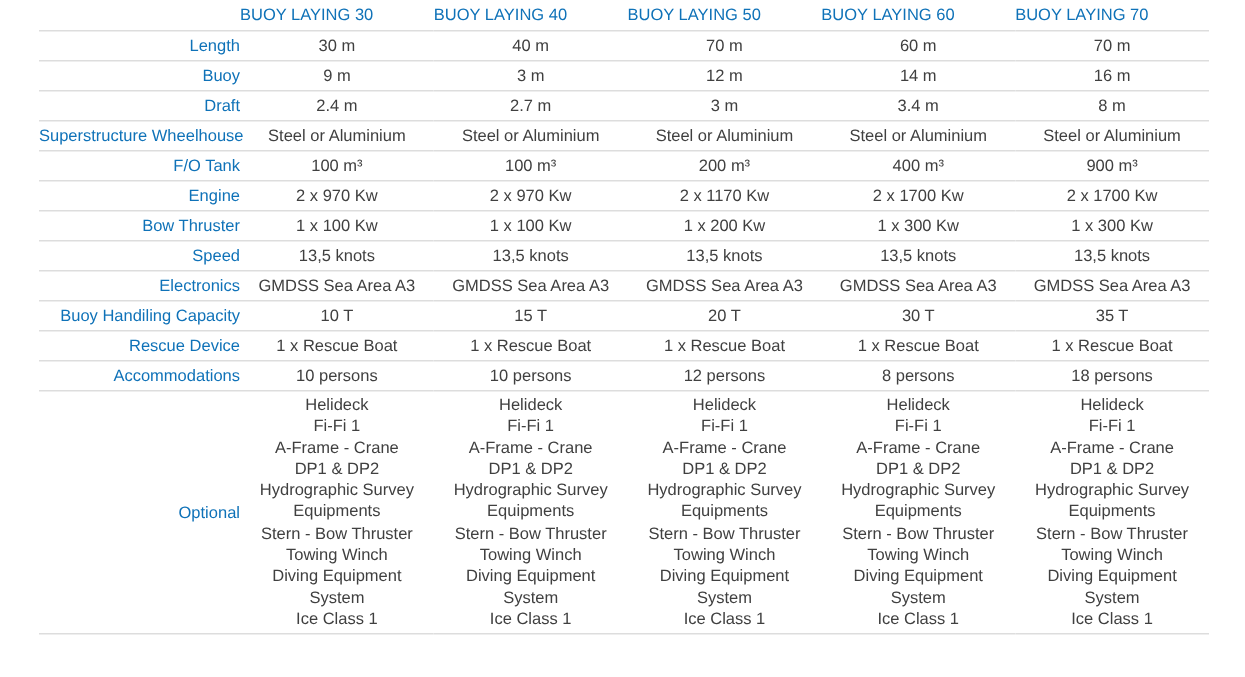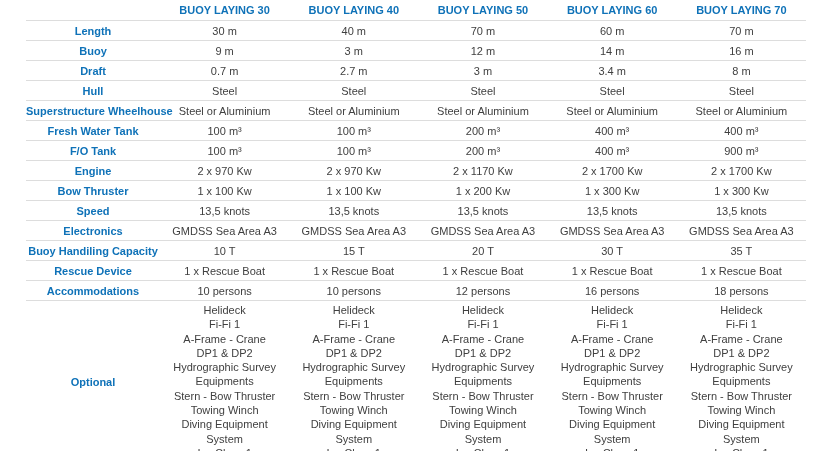--- a/index.html
+++ b/index.html
@@ -20,37 +20,37 @@
     width:780px;
     border-collapse:collapse;
     table-layout:fixed;
     font-size:11px;
     border-bottom:1px solid var(--row-border);
   }
   col.label-col{width:134px;}
   thead th{
     height:20px;
     padding:0;
-    font-weight:bold;
+    font-weight:normal;
     color:var(--accent);
-    text-align:center;
+    text-align:left;
     white-space:nowrap;
     vertical-align:middle;
   }
   tbody tr > th,
   tbody tr > td{
     border-top:1px solid var(--row-border);
     height:19px;
     padding:0;
     vertical-align:middle;
   }
   tbody th.row-label{
-    text-align:center;
+    text-align:right;
     color:var(--accent);
-    font-weight:bold;
+    font-weight:normal;
     white-space:nowrap;
   }
   tbody td.value-cell{
     text-align:center;
     color:var(--value-text);
     font-weight:normal;
   }
   tbody tr.optional-row > th,
   tbody tr.optional-row > td{
     height:auto;
@@ -98,49 +98,33 @@
       <tr>
         <th class="row-label">Buoy</th>
         <td class="value-cell">9 m</td>
         <td class="value-cell">3 m</td>
         <td class="value-cell">12 m</td>
         <td class="value-cell">14 m</td>
         <td class="value-cell">16 m</td>
       </tr>
       <tr>
         <th class="row-label">Draft</th>
-        <td class="value-cell">0.7 m</td>
+        <td class="value-cell">2.4 m</td>
         <td class="value-cell">2.7 m</td>
         <td class="value-cell">3 m</td>
         <td class="value-cell">3.4 m</td>
         <td class="value-cell">8 m</td>
       </tr>
       <tr>
-        <th class="row-label">Hull</th>
-        <td class="value-cell">Steel</td>
-        <td class="value-cell">Steel</td>
-        <td class="value-cell">Steel</td>
-        <td class="value-cell">Steel</td>
-        <td class="value-cell">Steel</td>
-      </tr>
-      <tr>
         <th class="row-label">Superstructure Wheelhouse</th>
         <td class="value-cell">Steel or Aluminium</td>
         <td class="value-cell">Steel or Aluminium</td>
         <td class="value-cell">Steel or Aluminium</td>
         <td class="value-cell">Steel or Aluminium</td>
         <td class="value-cell">Steel or Aluminium</td>
-      </tr>
-      <tr>
-        <th class="row-label">Fresh Water Tank</th>
-        <td class="value-cell">100 m³</td>
-        <td class="value-cell">100 m³</td>
-        <td class="value-cell">200 m³</td>
-        <td class="value-cell">400 m³</td>
-        <td class="value-cell">400 m³</td>
       </tr>
       <tr>
         <th class="row-label">F/O Tank</th>
         <td class="value-cell">100 m³</td>
         <td class="value-cell">100 m³</td>
         <td class="value-cell">200 m³</td>
         <td class="value-cell">400 m³</td>
         <td class="value-cell">900 m³</td>
       </tr>
       <tr>
@@ -189,21 +173,21 @@
         <td class="value-cell">1 x Rescue Boat</td>
         <td class="value-cell">1 x Rescue Boat</td>
         <td class="value-cell">1 x Rescue Boat</td>
         <td class="value-cell">1 x Rescue Boat</td>
       </tr>
       <tr>
         <th class="row-label">Accommodations</th>
         <td class="value-cell">10 persons</td>
         <td class="value-cell">10 persons</td>
         <td class="value-cell">12 persons</td>
-        <td class="value-cell">16 persons</td>
+        <td class="value-cell">8 persons</td>
         <td class="value-cell">18 persons</td>
       </tr>
       <tr class="optional-row">
         <th class="row-label">Optional</th>
         <td class="value-cell">
           <div class="opt-item">Helideck</div>
           <div class="opt-item">Fi-Fi 1</div>
           <div class="opt-item">A-Frame - Crane</div>
           <div class="opt-item">DP1 &amp; DP2</div>
           <div class="opt-item">Hydrographic Survey Equipments</div>

